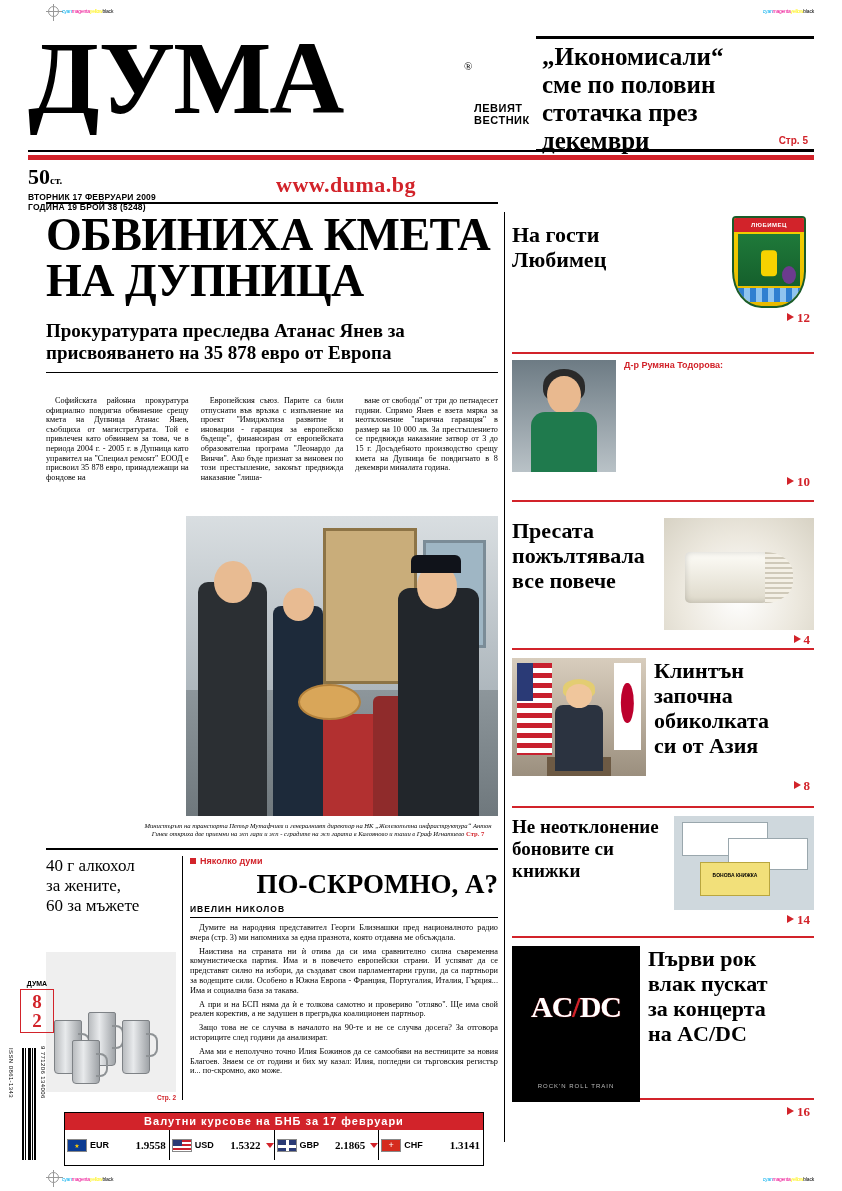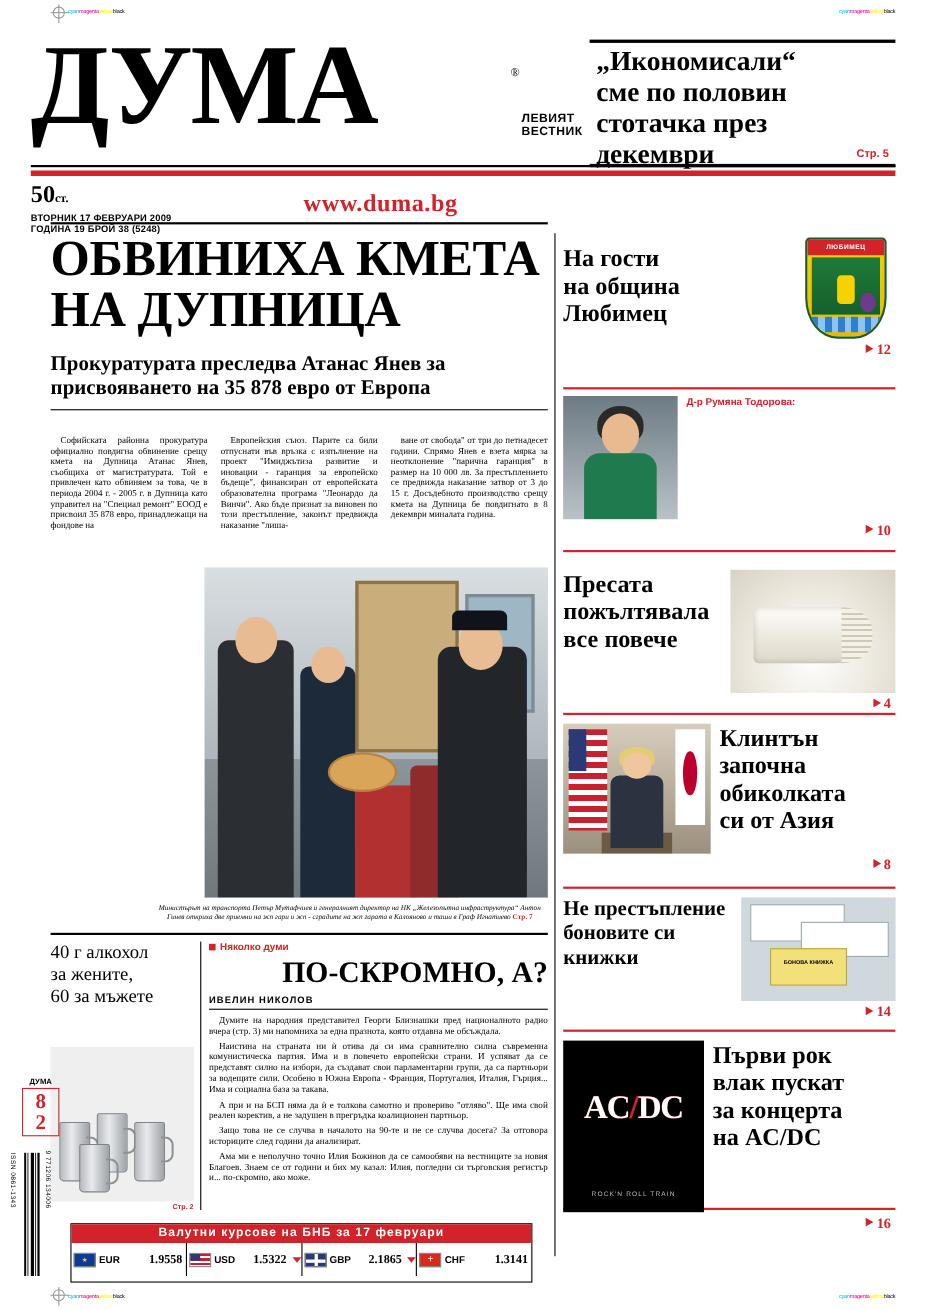--- a/index.html
+++ b/index.html
@@ -472,21 +472,20 @@
   </div>
 
   <div style="position:absolute;left:504px;top:212px;width:1px;height:930px;background:#000;"></div>
 
   <div class="rail">
 
     <div class="rail-item" style="height:142px;">
       <div style="display:flex;align-items:flex-start;">
         <div class="rail-title" style="flex:1;padding-top:10px;">
           <div>На гости</div>
-          <div>на община</div>
           <div>Любимец</div>
         </div>
         <div style="flex:none;padding:4px 8px 0 0;">
           <div class="crest">
             <div class="band">ЛЮБИМЕЦ</div>
             <div class="mid"></div>
             <div class="lion"></div>
             <div class="grape"></div>
             <div class="wave"></div>
           </div>
@@ -553,21 +552,21 @@
         </div>
       </div>
       <div class="rail-pg">
         <span class="tri"></span><span>8</span>
       </div>
     </div>
 
     <div class="rail-item" style="height:130px;">
       <div style="display:flex;padding-top:8px;">
         <div class="rail-title sm" style="flex:1;">
-          <div>Не престъпление</div>
+          <div>Не неотклонение</div>
           <div>боновите си</div>
           <div>книжки</div>
         </div>
         <div class="rail-pho" style="flex:none;width:140px;height:94px;">
           <div class="docs">
             <div class="sheet" style="left:8px;top:6px;width:86px;height:34px;"></div>
             <div class="sheet" style="left:54px;top:22px;width:80px;height:32px;"></div>
             <div class="bonus" style="left:26px;top:46px;width:70px;height:34px;"></div>
             <div style="position:absolute;left:28px;top:56px;width:66px;text-align:center;font-size:5px;font-weight:bold;">БОНОВА КНИЖКА</div>
           </div>

